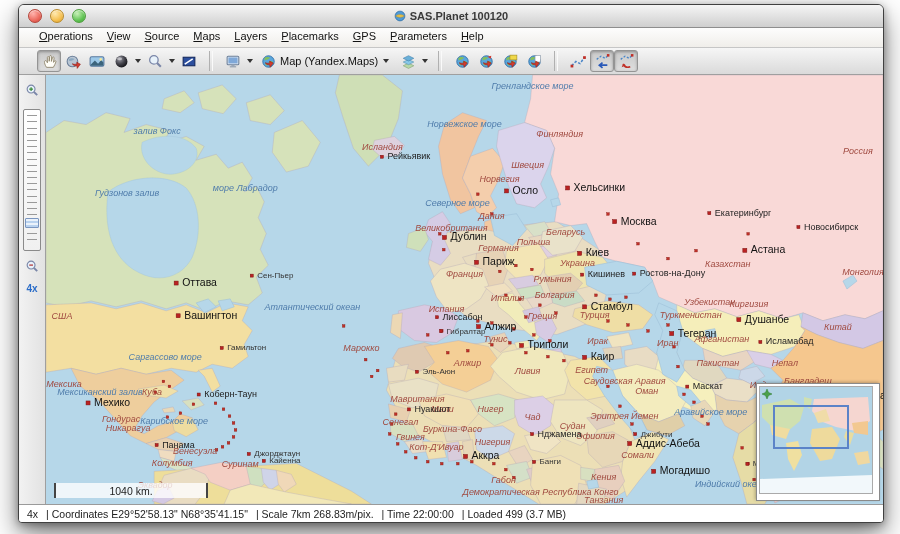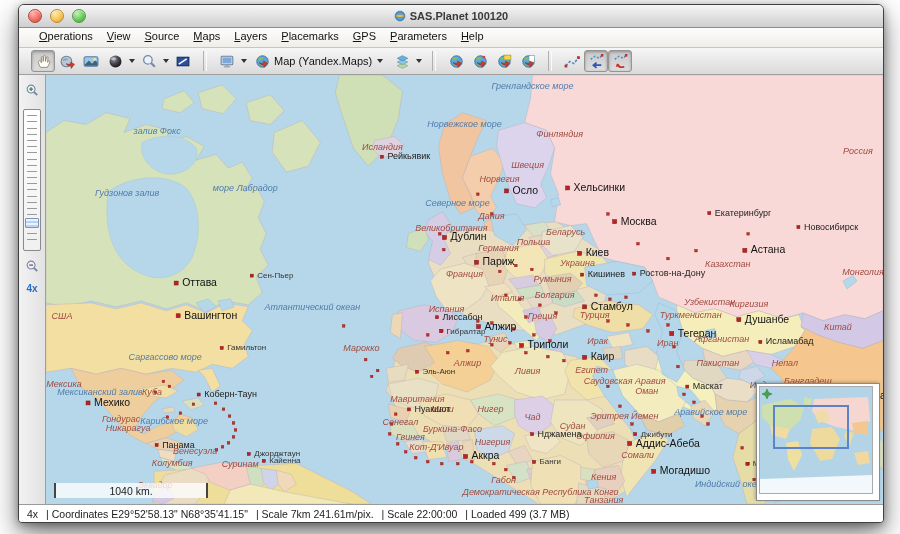--- a/index.html
+++ b/index.html
@@ -17,21 +17,21 @@
   .light.max{background:radial-gradient(circle at 35% 30%,#c8f0b8,#61c454 60%,#3f9e36;);border:1px solid #4f9e3e;background:radial-gradient(circle at 35% 30%,#c8f0b8,#61c454 60%,#3f9e36);}
   .title{position:absolute;left:0;right:0;text-align:center;font-size:11px;font-weight:bold;color:#3a3a3a;
     display:flex;justify-content:center;align-items:center;gap:4px;pointer-events:none;}
   
   .menubar{height:19px;background:linear-gradient(#fdfdfd,#f0eeea);border-bottom:1px solid #c6c6c6;
     display:flex;align-items:flex-start;padding-left:13px;flex:0 0 auto;}
   .menu-item{font-size:11px;color:#111;padding:2px 7px;cursor:default;}
   .menu-item u{text-decoration:underline;}
   
   .toolbar{height:26px;background:linear-gradient(#f6f6f6,#dadada);border-bottom:1px solid #9f9f9f;
-    display:flex;align-items:center;padding:0 12px;flex:0 0 auto;gap:3px;}
+    display:flex;align-items:center;padding:0 18px;flex:0 0 auto;gap:3px;}
   .tsep{width:2px;height:20px;margin:0 5px;border-left:1px solid #b0b0b0;border-right:1px solid #fafafa;}
   .tbtn{border:1px solid transparent;background:transparent;padding:1px;width:24px;height:22px;
     display:inline-flex;align-items:center;justify-content:center;border-radius:3px;}
   .tbtn.wide{width:auto;padding:1px 4px;gap:3px;font-size:11px;color:#111;}
   .tbtn.pressed{background:linear-gradient(#c9c9c9,#dedede);border:1px solid #949494;
     box-shadow:inset 0 1px 3px rgba(0,0,0,.3);}
   .dd{width:0;height:0;border-left:3px solid transparent;border-right:3px solid transparent;
     border-top:4px solid #333;margin:0 2px;}
   .tgroup{display:flex;align-items:center;}
   
@@ -692,18 +692,18 @@
             <path d="M5,0 L6.5,3.5 L10,5 L6.5,6.5 L5,10 L3.5,6.5 L0,5 L3.5,3.5 Z" fill="#4aa04a" stroke="#2c7a2c" stroke-width="0.5"></path>
           </svg>
         </div>
       </div>
     </div>
   </div>
 
   <div class="statusbar">
     <span>4x</span>
     <span>| Coordinates E29°52'58.13" N68°35'41.15"</span>
-    <span>| Scale 7km 241.61m/pix.</span>
-    <span>| Scale 22:00:00</span>
+    <span>| Scale 7km 268.83m/pix.</span>
+    <span>| Time 22:00:00</span>
     <span>| Loaded 499 (3.7 MB)</span>
   </div>
 
 </div>
 
 </body></html>

